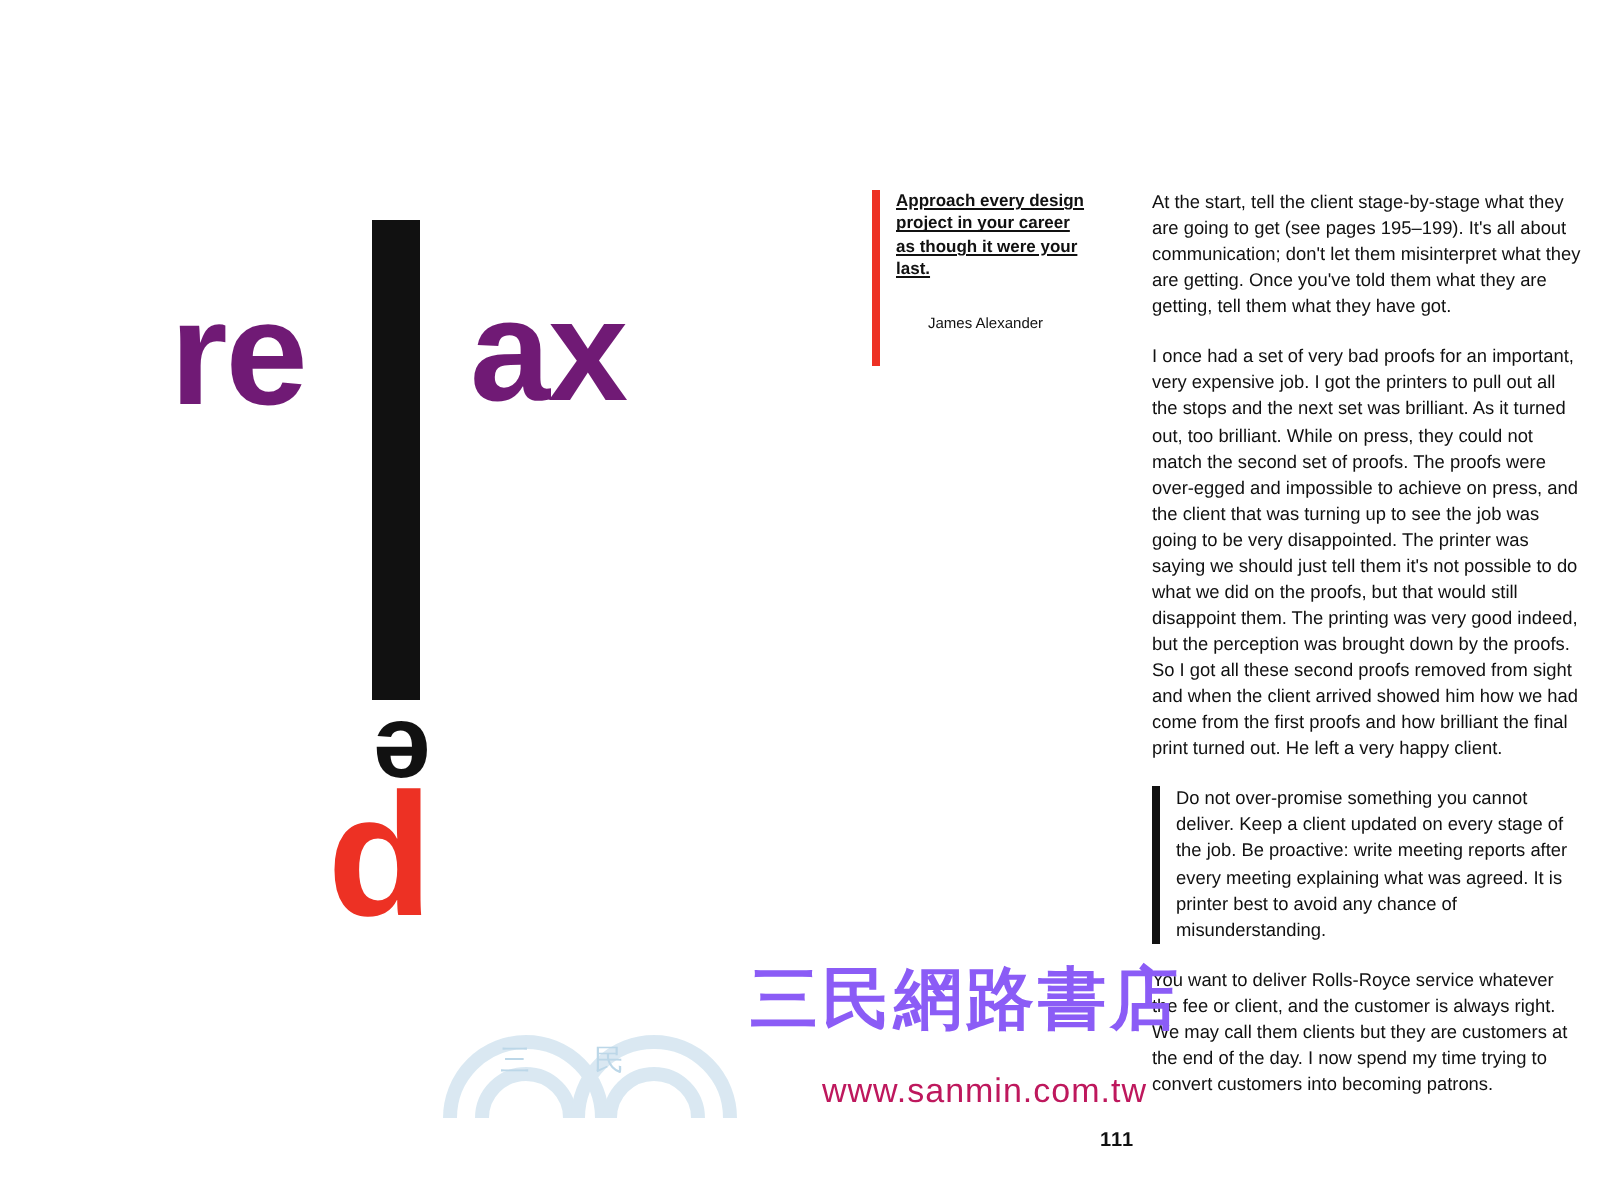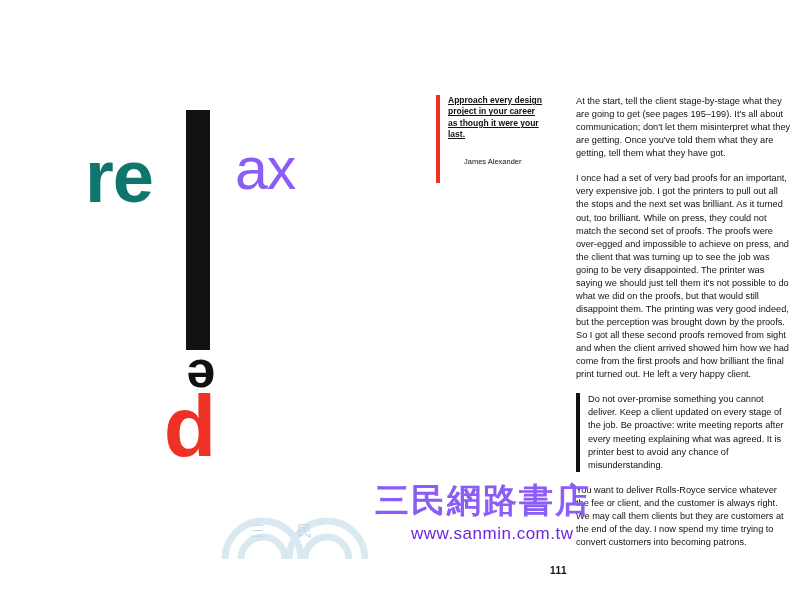--- a/index.html
+++ b/index.html
@@ -26,31 +26,31 @@
     height: 380px;
   }
   .word-re {
     position: absolute;
     left: 25px;
     top: 30px;
     font-size: 74px;
     font-weight: bold;
     letter-spacing: -1px;
     line-height: 1;
-    color: #0f766e;
+    color: #701a75;
   }
   .word-ax {
     position: absolute;
     left: 175px;
     top: 30px;
-    font-size: 59px;
-    font-weight: normal;
+    font-size: 72px;
+    font-weight: bold;
     letter-spacing: -1px;
     line-height: 1;
-    color: #8b5cf6;
+    color: #701a75;
   }
   
   .bar-l {
     position: absolute;
     left: 126px;
     top: 0px;
     width: 24px;
     height: 240px;
     background: #111111;
   }
@@ -160,23 +160,23 @@
     top: 8px;
     font-size: 34px;
     font-weight: bold;
     color: #8b5cf6;
     letter-spacing: 2px;
     line-height: 1;
   }
   .wm-url {
     position: absolute;
     left: 196px;
-    top: 50px;
+    top: 62px;
     font-size: 17px;
-    color: #6d28d9;
+    color: #be185d;
     letter-spacing: 0.5px;
     line-height: 1;
   }
   .wm-sub {
     position: absolute;
     left: 35px;
     top: 48px;
     font-size: 15px;
     color: #bcd7e8;
     letter-spacing: 14px;

